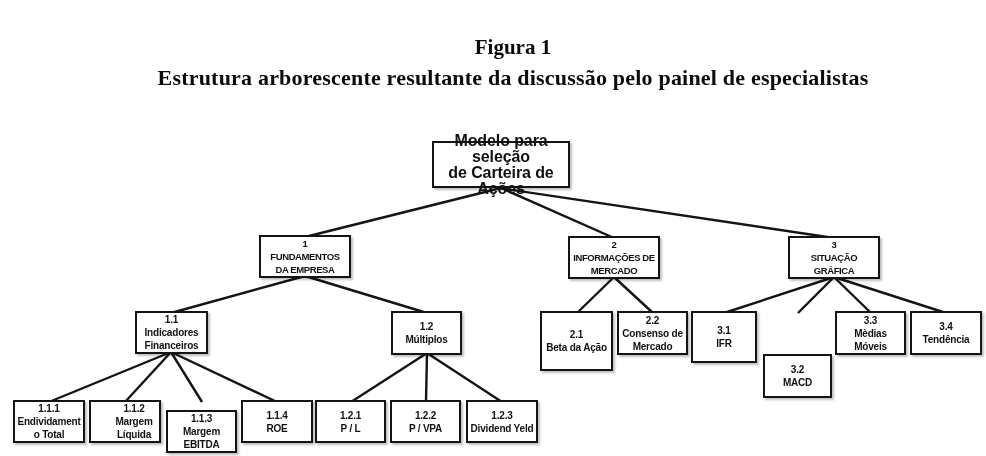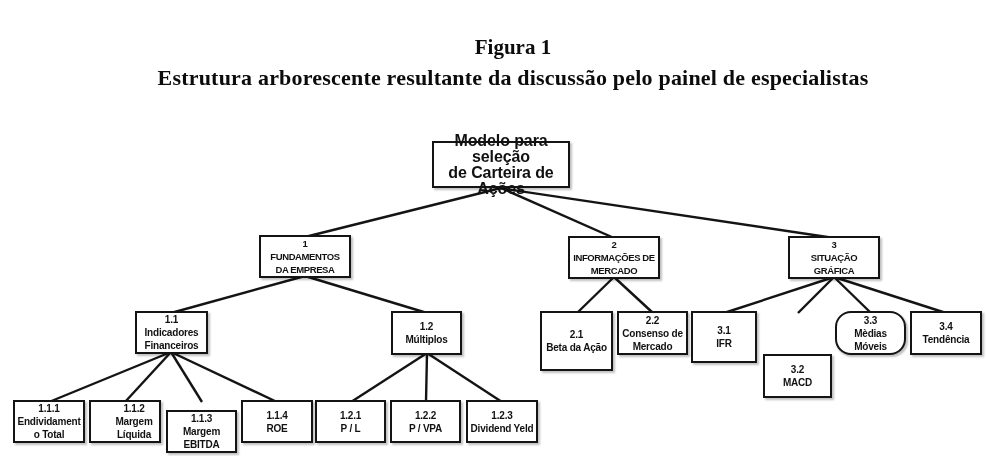--- a/index.html
+++ b/index.html
@@ -104,21 +104,21 @@
 Múltiplos</div>
   <div class="node" style="left:540px; top:311px; width:73px; height:60px;">2.1
 Beta da Ação</div>
   <div class="node" style="left:617px; top:311px; width:71px; height:44px;">2.2
 Consenso de
 Mercado</div>
   <div class="node" style="left:691px; top:311px; width:66px; height:52px;">3.1
 IFR</div>
   <div class="node" style="left:763px; top:311px; width:69px; height:44px;margin-top:43px;">3.2
 MACD</div>
-  <div class="node" style="left:835px; top:311px; width:71px; height:44px;border-radius:16px;">3.3
+  <div class="node" style="left:835px; top:311px; width:71px; height:44px;">3.3
 Mèdias
 Móveis</div>
   <div class="node" style="left:910px; top:311px; width:72px; height:44px;">3.4
 Tendência</div>
 
   <div class="node" style="left:13px; top:400px; width:72px; height:43px;">1.1.1
 Endividament
 o Total</div>
   <div class="node" style="left:89px; top:400px; width:72px; height:43px;padding-left:20px;">1.1.2
 Margem

